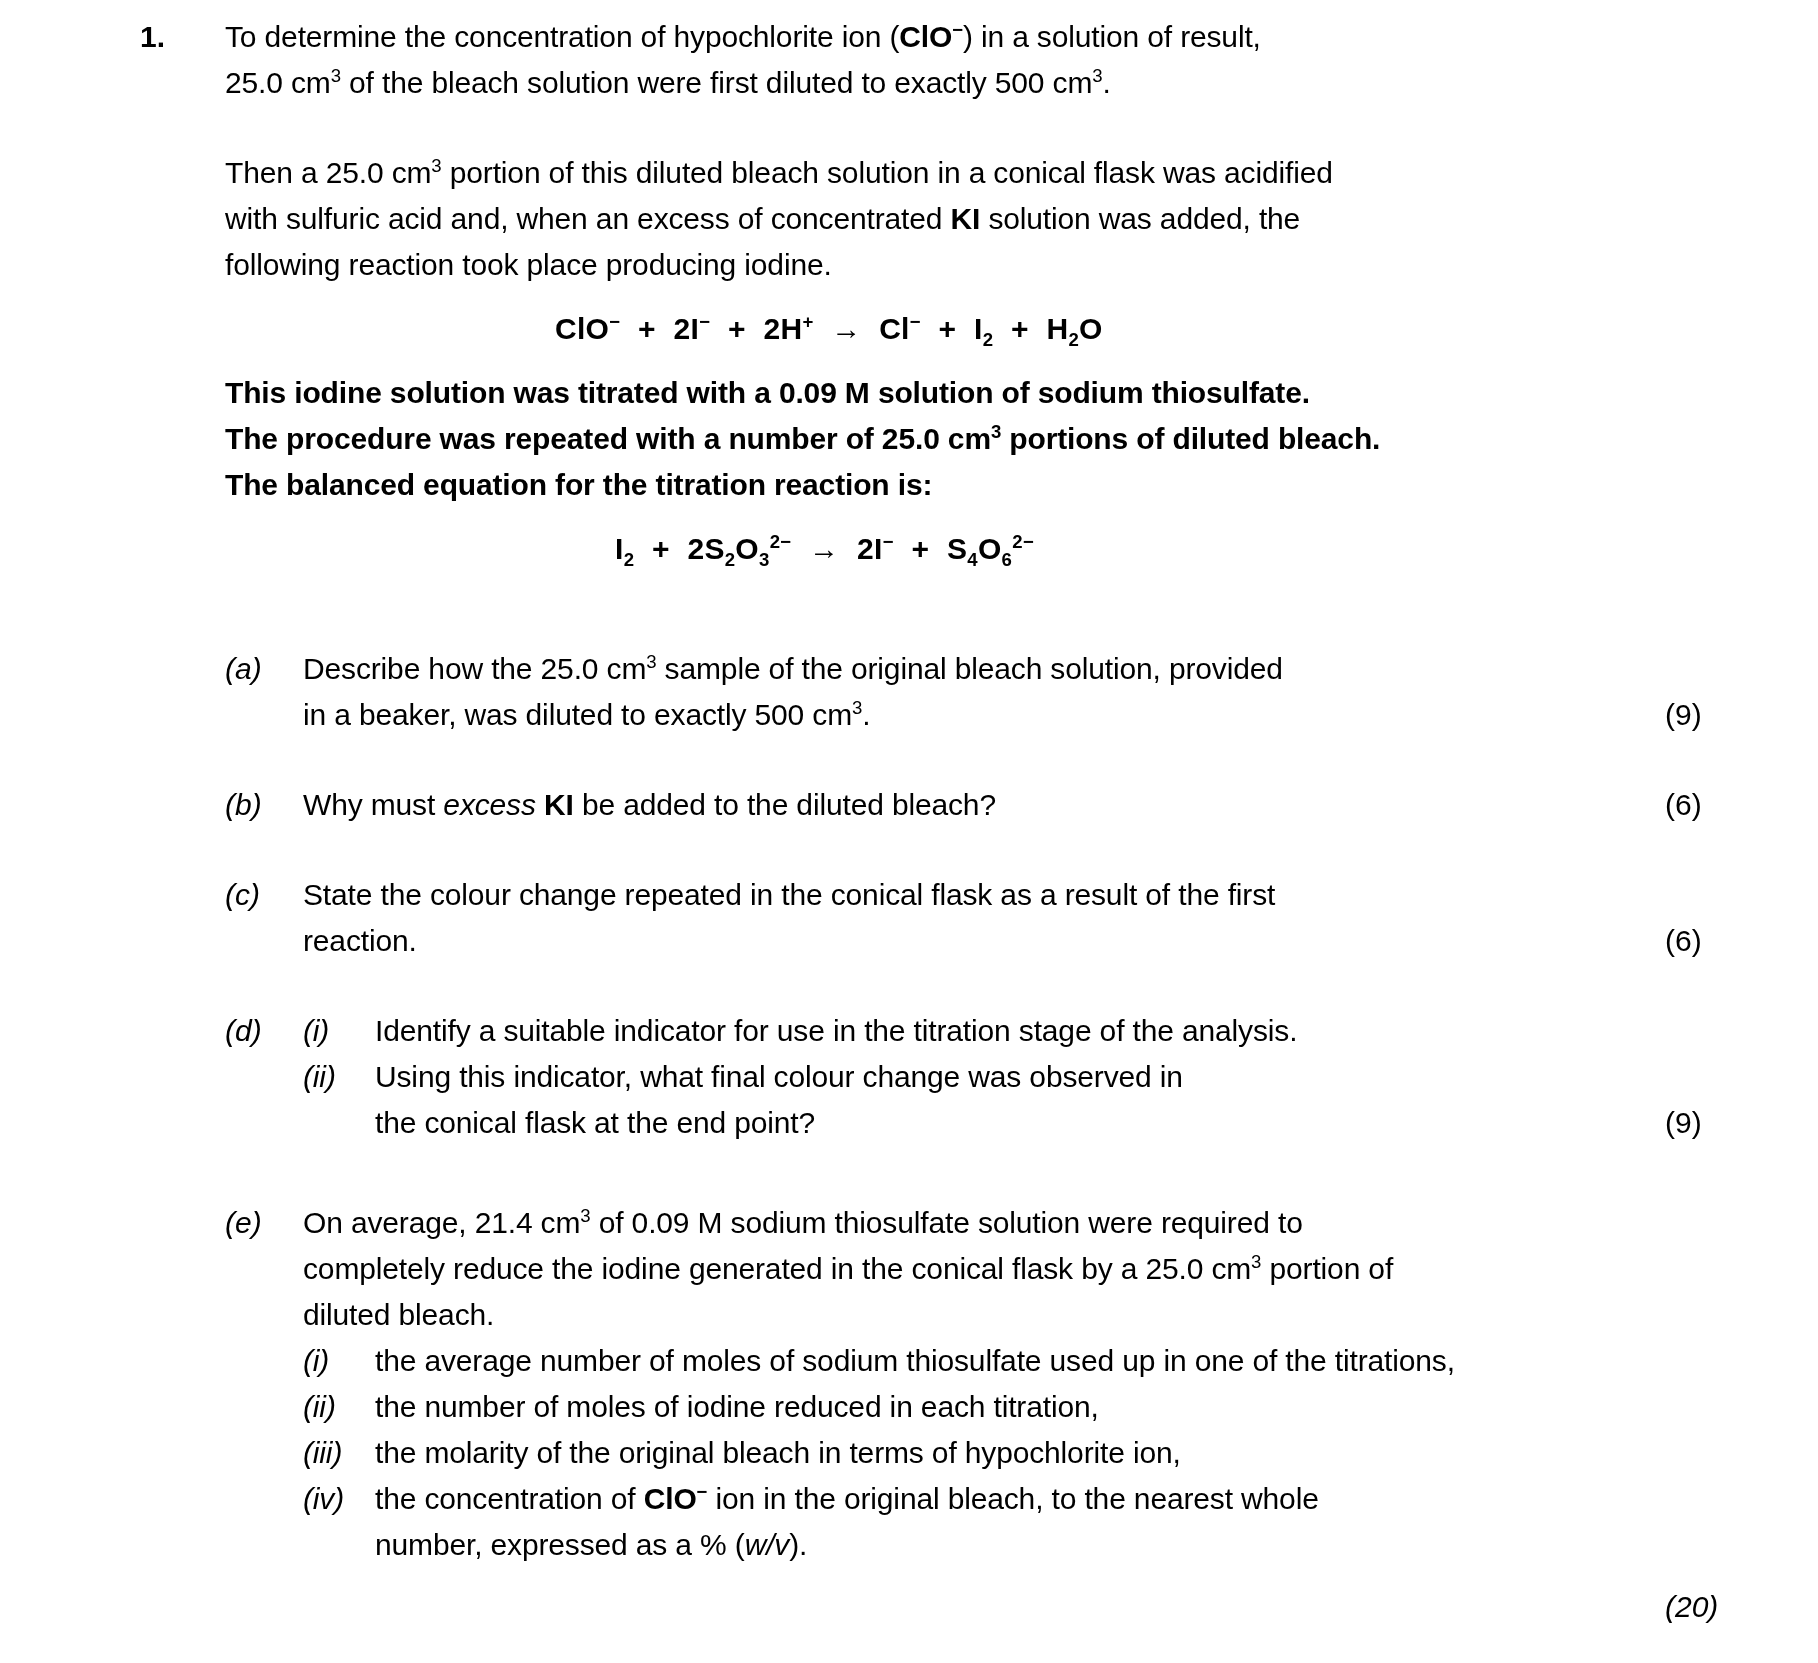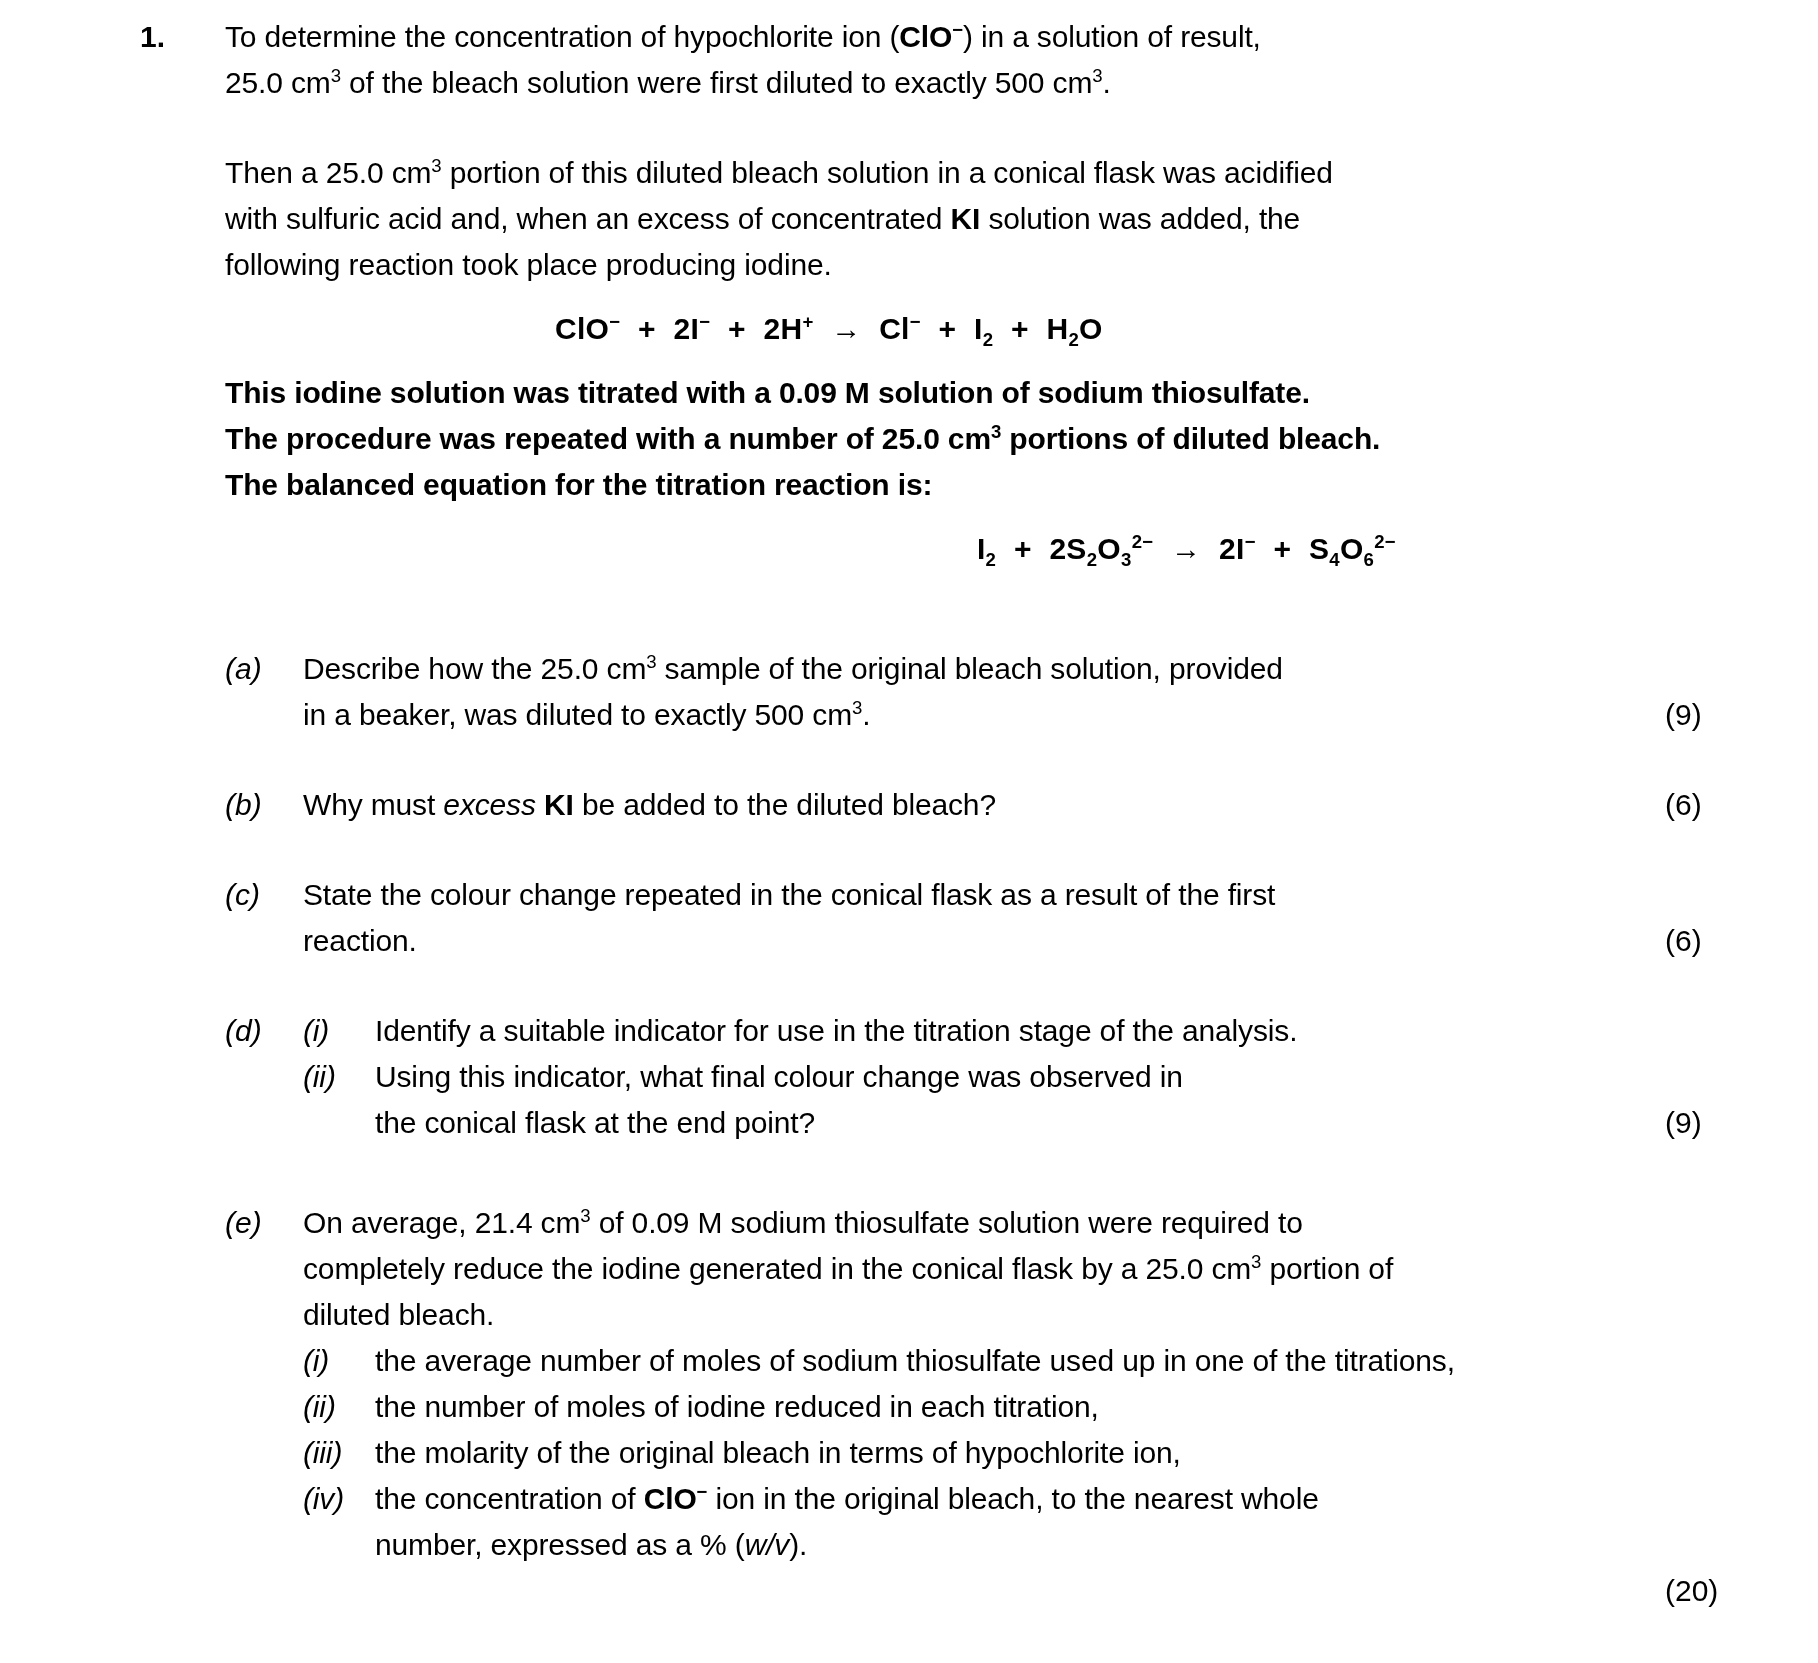--- a/index.html
+++ b/index.html
@@ -50,21 +50,21 @@
   .gap-xs { height: 10px; }
 
   
   .eqn {
     font-weight: bold;
     font-size: 30px;
     line-height: 46px;
     letter-spacing: 0.3px;
     margin-left: 330px;
   }
-  .eqn.eq2 { margin-left: 390px; text-align: center; }
+  .eqn.eq2 { margin-left: 390px; }
   .eqn .sp { display: inline-block; width: 9px; }
 
   sup { font-size: 0.62em; vertical-align: super; line-height: 0; }
   sub { font-size: 0.62em; vertical-align: sub; line-height: 0; }
   .ital { font-style: italic; }
   .bold { font-weight: bold; }
 
   
   .part {
     display: flex;
@@ -216,19 +216,19 @@
               <div class="sub-label">(<span class="pl">iii</span>)</div>
               <div class="sub-text">the molarity of the original bleach in terms of hypochlorite ion,</div>
             </div>
 
             <div class="subpart">
               <div class="sub-label">(<span class="pl">iv</span>)</div>
               <div class="sub-text"><span>the concentration of </span><span class="bold">ClO</span><sup class="bold">−</sup><span> ion in the original bleach, to the nearest whole</span><br><span>number, expressed as a % (</span><span class="ital">w/v</span><span>).</span></div>
             </div>
 
           </div>
-          <div class="marks" style="top:368px;">(20)</div>
+          <div class="marks" style="top:384px;font-style:italic;">(20)</div>
         </div>
 
       </div>
     </div>
   </div>
 </div>
 
 </body></html>

